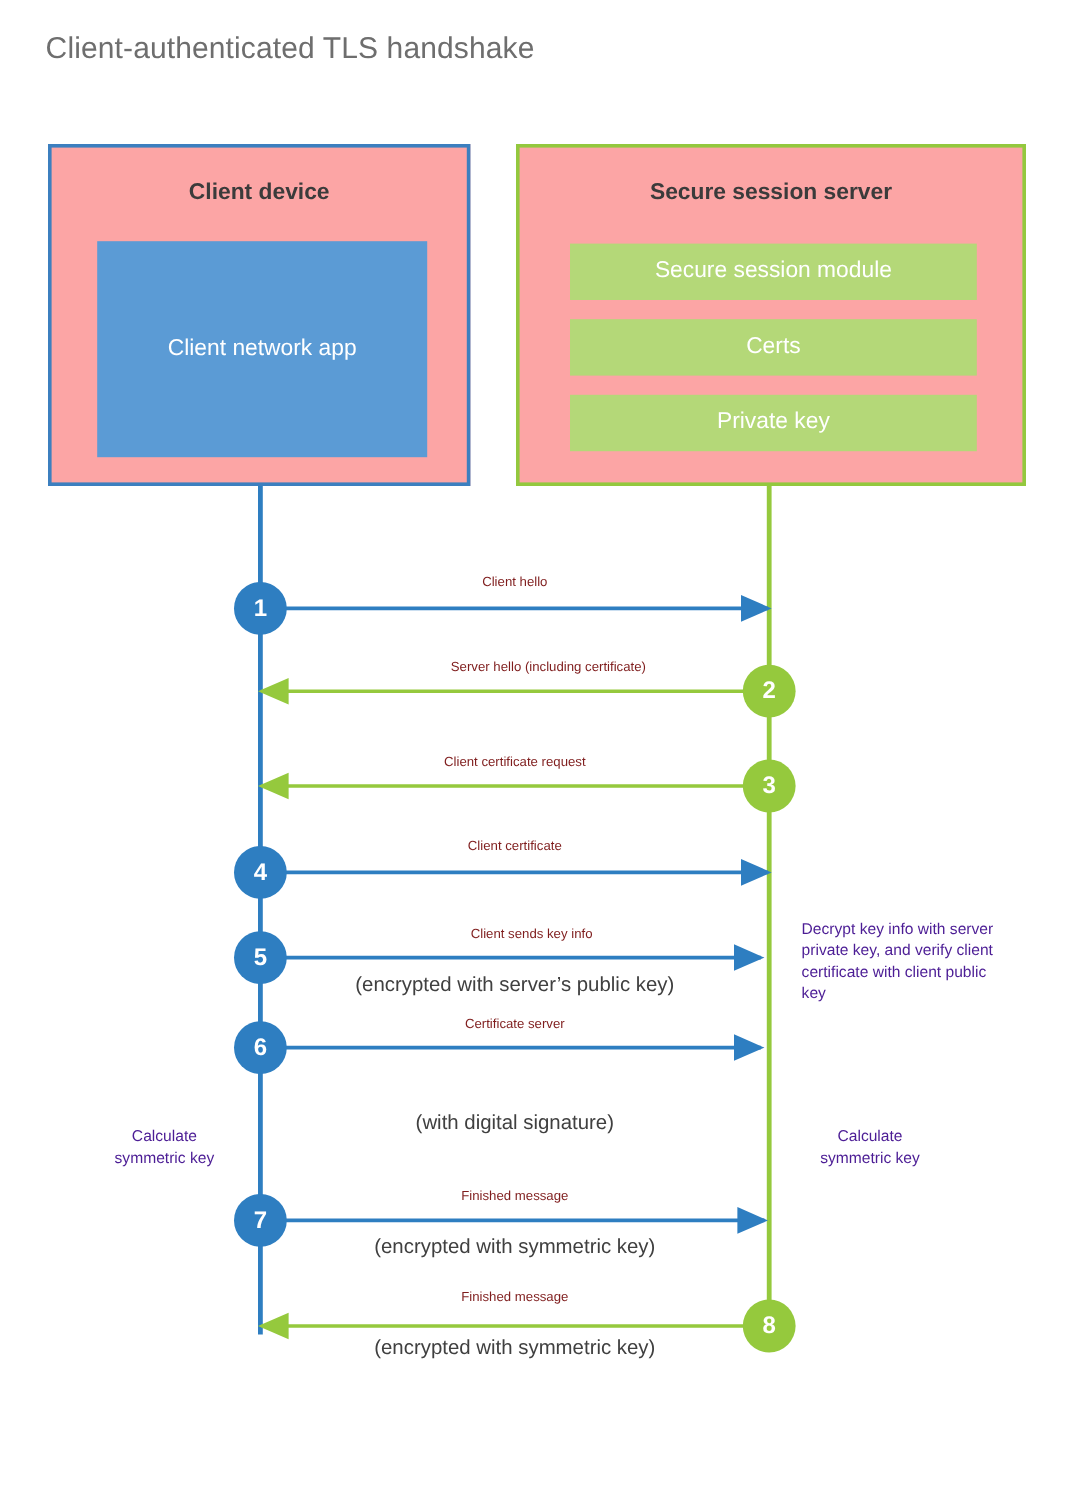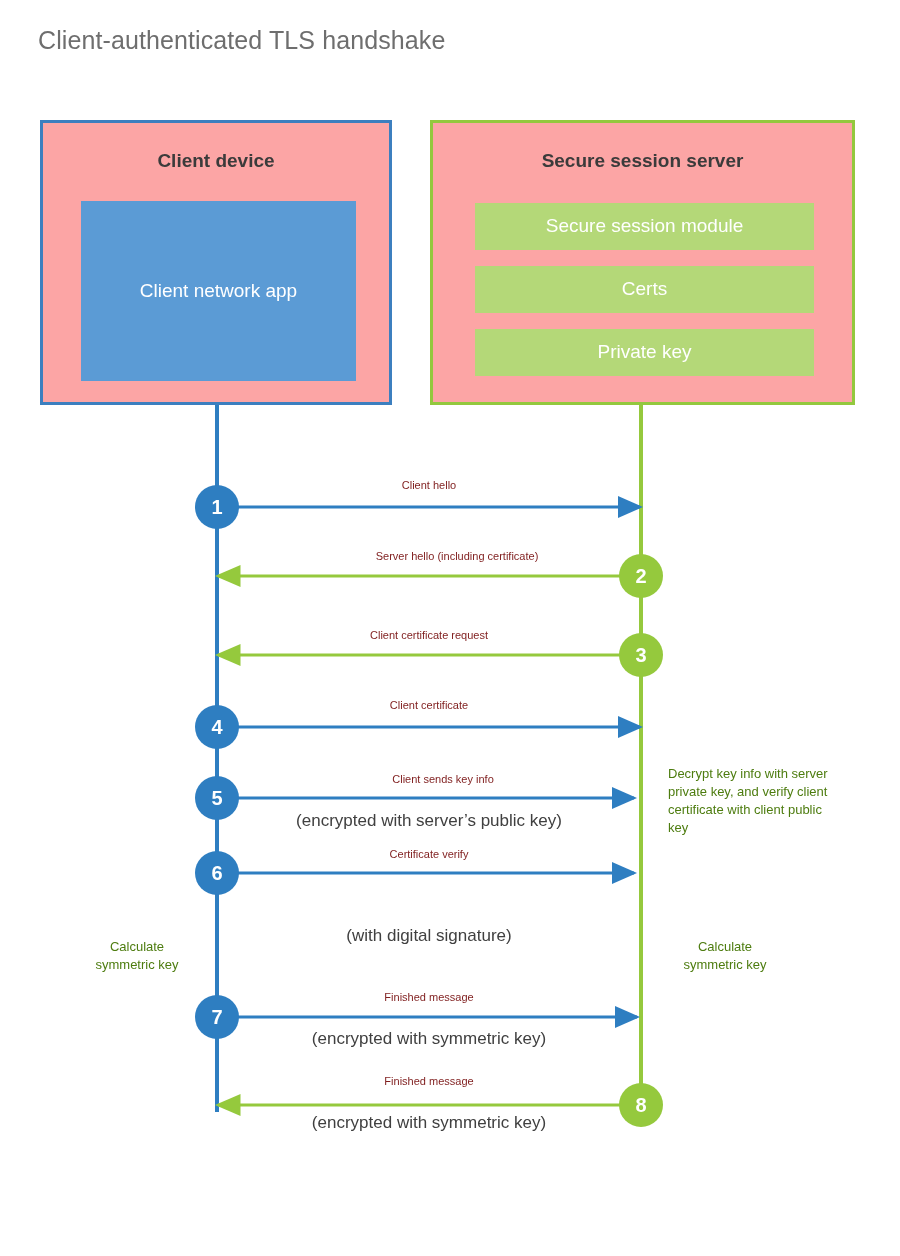--- a/index.html
+++ b/index.html
@@ -134,21 +134,21 @@
     color: #404040;
     white-space: nowrap;
     transform: translateX(-50%);
   }
 
   
   .side-note {
     position: absolute;
     font-size: 13px;
     line-height: 1.38;
-    color: #4d7c0f;
+    color: #4c1d95;
   }
   .side-note.center { text-align: center; transform: translateX(-50%); }
   .side-note.left { text-align: left; }
 </style>
 </head>
 <body>
 
 <div id="stage">
 
   <svg id="diagram-svg" viewBox="0 0 900 1256" xmlns="http://www.w3.org/2000/svg">
@@ -209,21 +209,21 @@
 
   <div class="msg-label" style="left:429px; top:550px;margin-left:28px;">Server hello (including certificate)</div>
 
   <div class="msg-label" style="left:429px; top:629px;">Client certificate request</div>
 
   <div class="msg-label" style="left:429px; top:699px;">Client certificate</div>
 
   <div class="msg-label" style="left:429px; top:773px;margin-left:14px;">Client sends key info</div>
   <div class="msg-sub" style="left:429px; top:811px;">(encrypted with server’s public key)</div>
 
-  <div class="msg-label" style="left:429px; top:848px;">Certificate verify</div>
+  <div class="msg-label" style="left:429px; top:848px;">Certificate server</div>
   <div class="msg-sub" style="left:429px; top:886px;margin-top:40px;">(with digital signature)</div>
 
   <div class="msg-label" style="left:429px; top:991px;">Finished message</div>
   <div class="msg-sub" style="left:429px; top:1029px;">(encrypted with symmetric key)</div>
 
   <div class="msg-label" style="left:429px; top:1075px;">Finished message</div>
   <div class="msg-sub" style="left:429px; top:1113px;">(encrypted with symmetric key)</div>
 
   <div class="side-note left" style="left:668px; top:765px; width:170px;">Decrypt key info with server private key, and verify client certificate with client public key</div>
 

